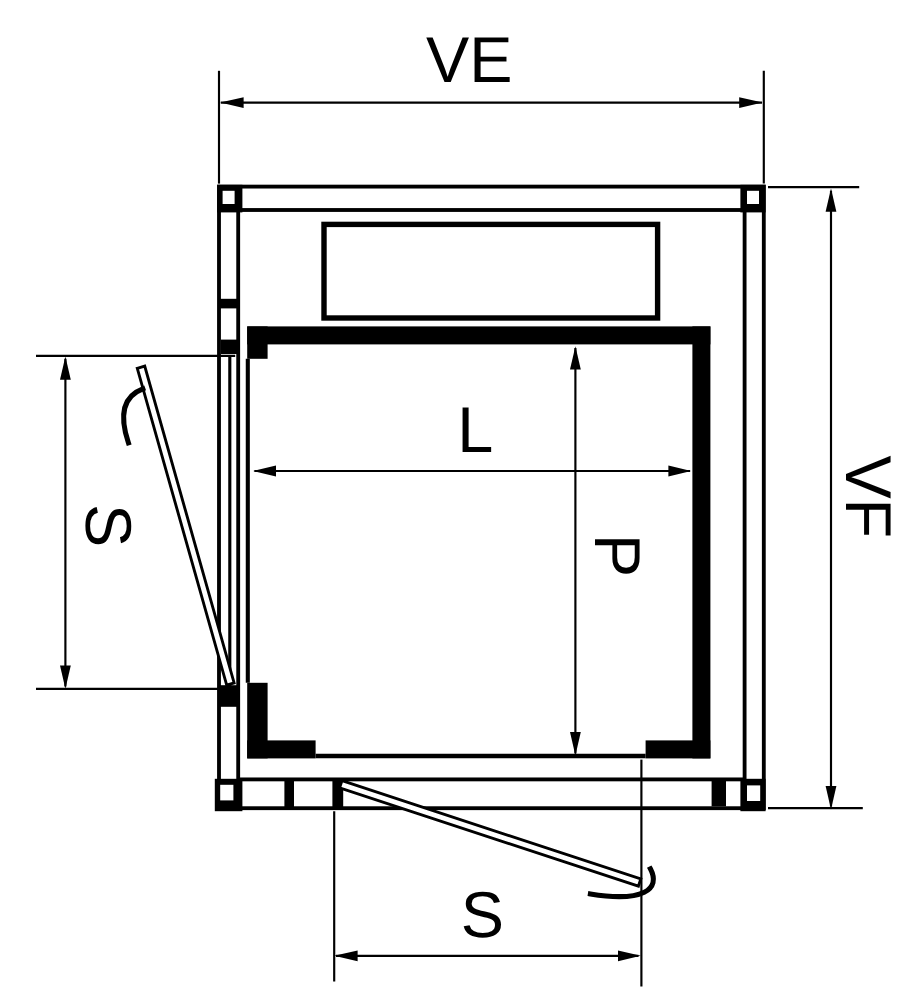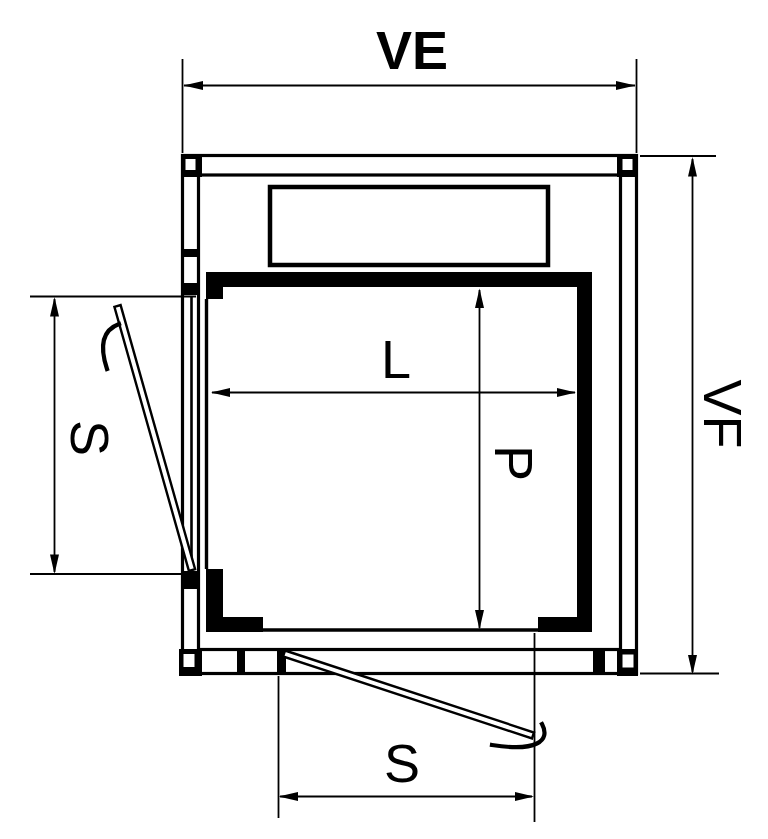--- a/index.html
+++ b/index.html
@@ -119,20 +119,20 @@
 
     <g stroke="#000000" stroke-width="1.8">
       <line x1="278.5" y1="676" x2="278.5" y2="818"></line>
       <line x1="534.5" y1="633" x2="534.5" y2="822"></line>
       <line x1="280" y1="796.5" x2="532" y2="796.5"></line>
       <polygon points="278.5,796.5 298,792 298,801" fill="#000000" stroke="none"></polygon>
       <polygon points="534,796.5 515,792 515,801" fill="#000000" stroke="none"></polygon>
     </g>
   </svg>
 
-  <div class="lbl" style="left:412px; top:50px;font-weight:bold;">VE</div>
+  <div class="lbl" style="left:391px; top:50px;">VE</div>
   <div class="lbl rot" style="left:723px; top:414px;">VF</div>
   <div class="lbl" style="left:396px; top:359px;">L</div>
   <div class="lbl rot" style="left:514px; top:463px;">P</div>
   <div class="lbl rot" style="left:90px;  top:438px;">S</div>
   <div class="lbl" style="left:402px; top:763px;">S</div>
 
 </div>
 
 </body></html>

